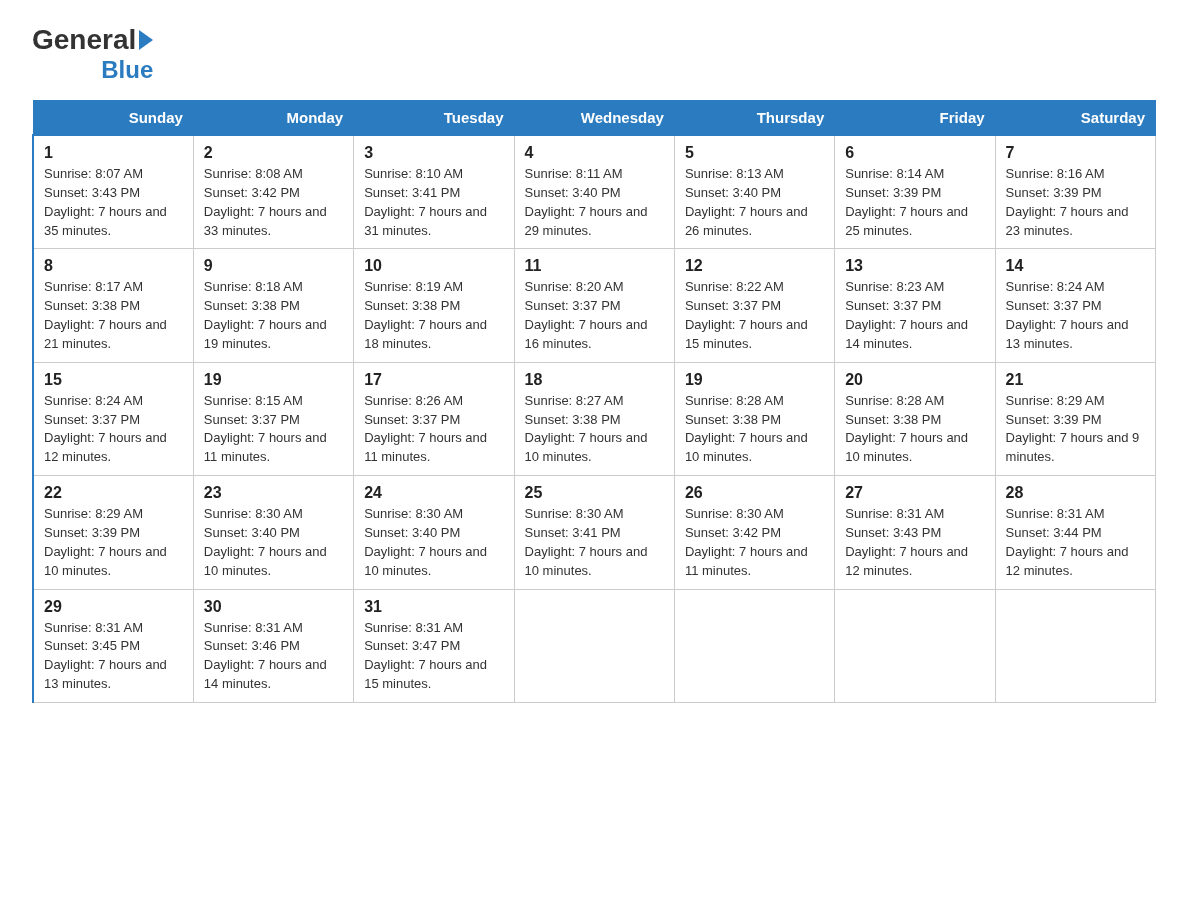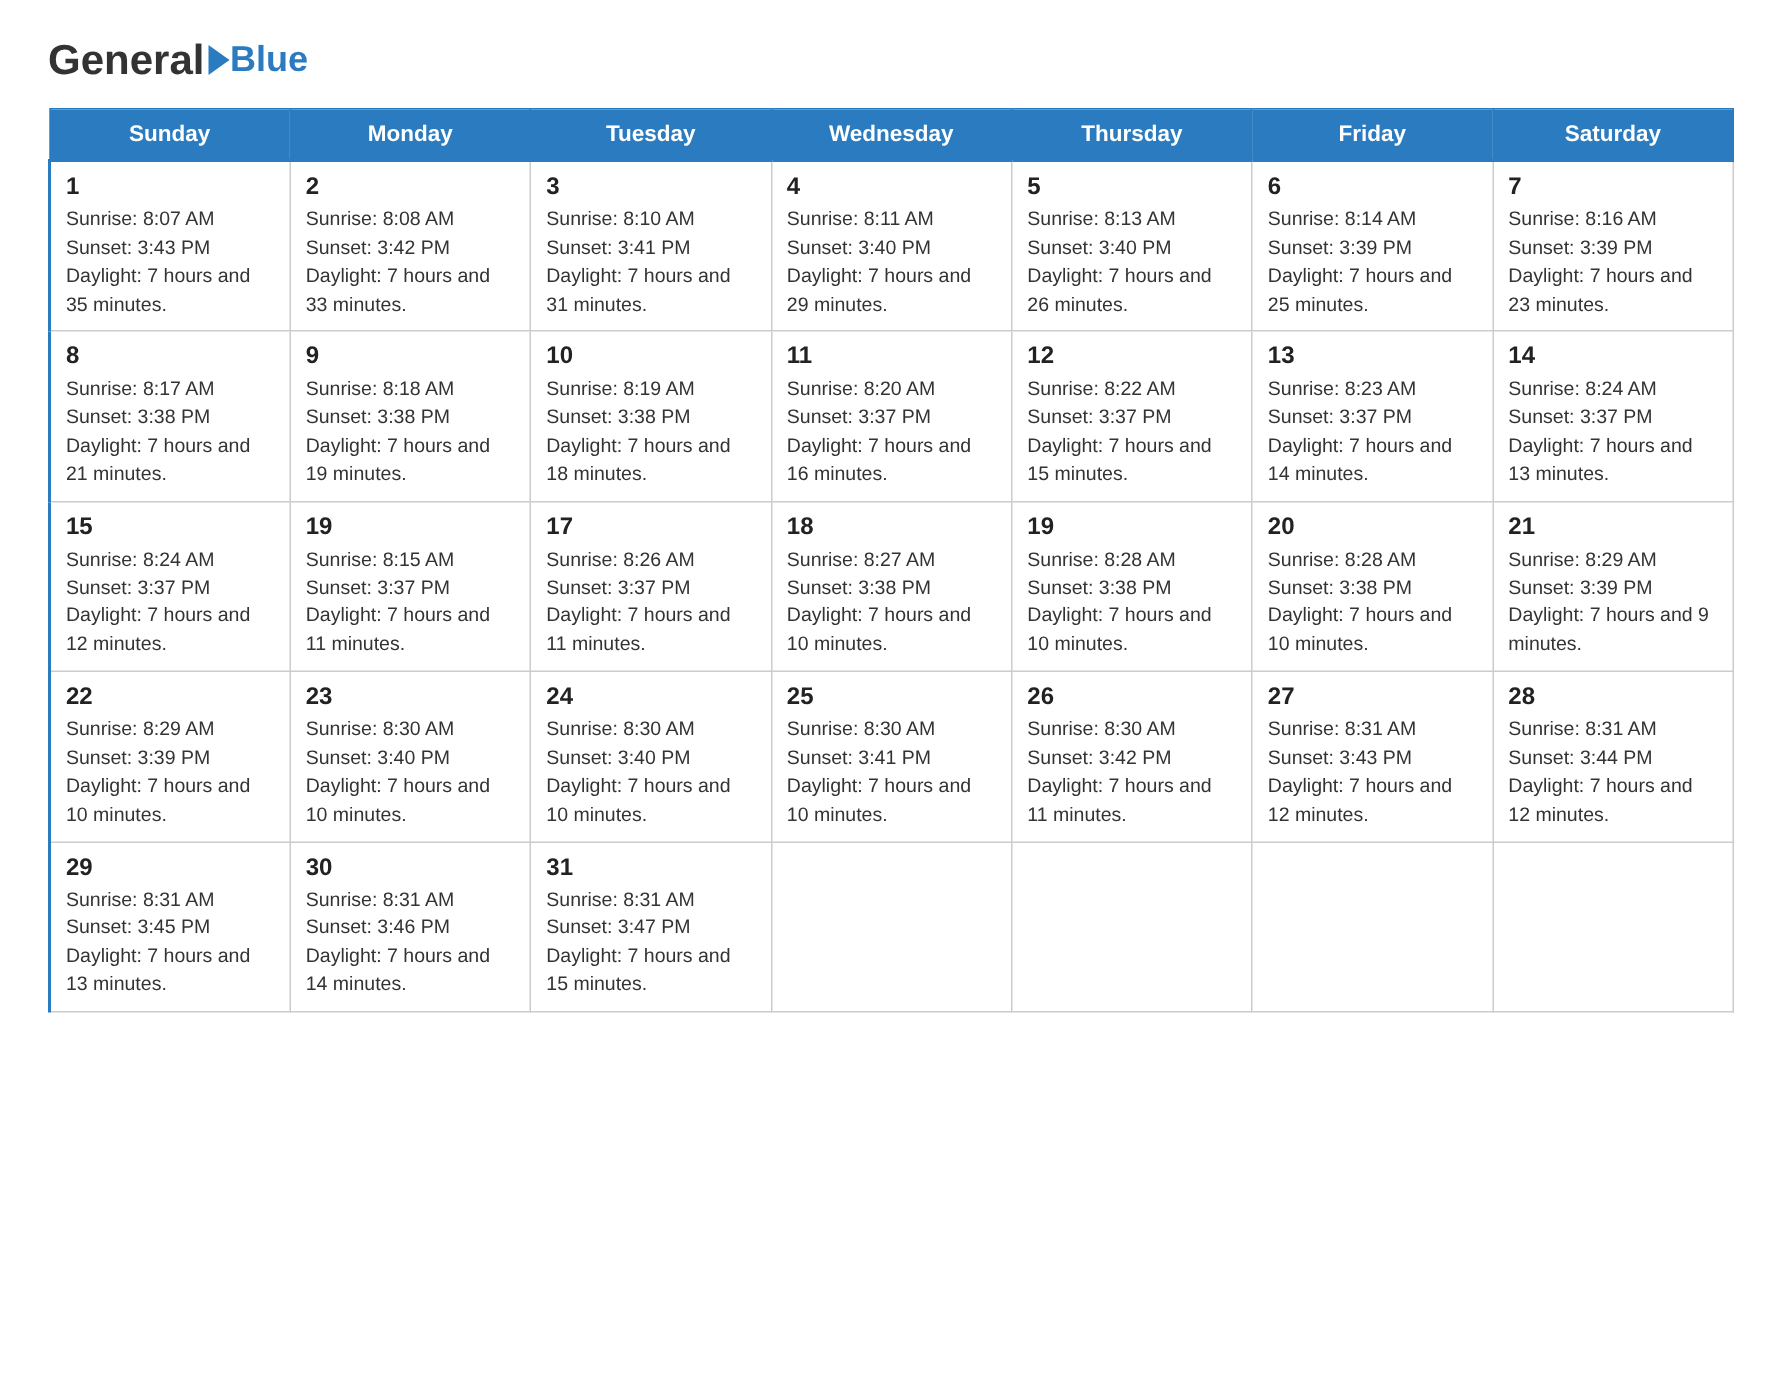--- a/index.html
+++ b/index.html
@@ -11,22 +11,22 @@
       min-height: 918px;
     }
     .header {
       display: flex;
       justify-content: space-between;
       align-items: flex-start;
       margin-bottom: 16px;
     }
     .logo {
       display: flex;
-      flex-direction: row;
-      align-items: center;
+      flex-direction: column;
+      align-items: flex-end;
     }
     .title-block {
       text-align: right;
     }
     .month-title {
       font-size: 52px;
       font-weight: bold;
       color: #222;
       line-height: 1.1;
     }
@@ -39,21 +39,21 @@
       width: 100%;
       border-collapse: collapse;
       table-layout: fixed;
     }
     thead tr th {
       background-color: #2a7bbf;
       color: #fff;
       font-size: 15px;
       font-weight: bold;
       padding: 8px 10px;
-      text-align: center;
+      text-align: right;
       border: 1px solid #2a7bbf;
     }
     tbody tr td {
       vertical-align: top;
       padding: 8px 10px;
       border: 1px solid #ccc;
       font-size: 13px;
       color: #222;
       min-height: 90px;
       background: #fff;

